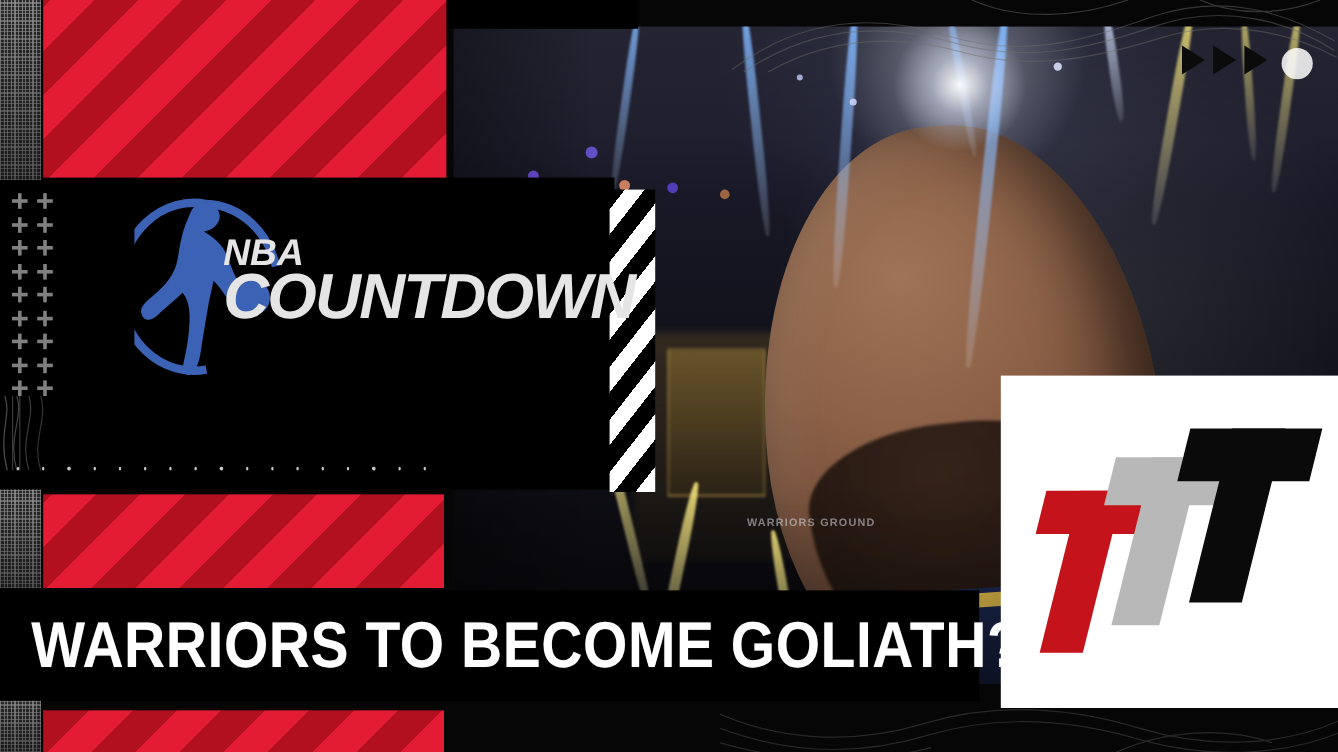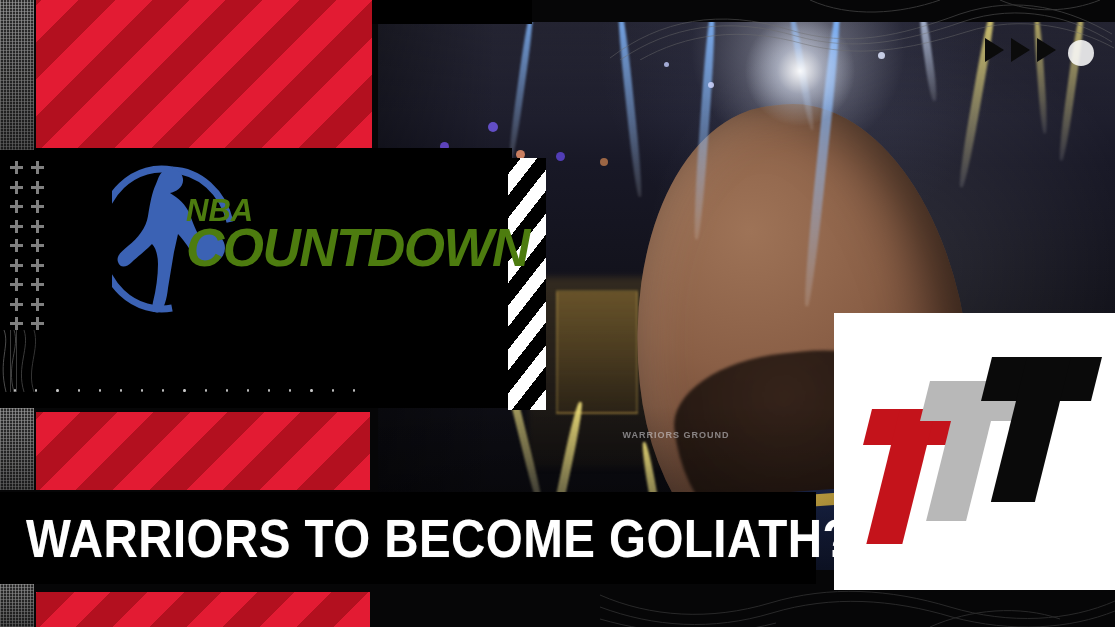--- a/index.html
+++ b/index.html
@@ -172,21 +172,21 @@
       -52deg,
       #ffffff 0px, #ffffff 13px,
       #000000 13px, #000000 27px
     );
   }
 
   
   .nba-logo{position:absolute;left:112px;top:160px;width:330px;height:155px;}
   .nba-wordmark{
     position:absolute;left:186px;top:198px;
-    color:#4d7c0f;font-weight:900;font-style:italic;
+    color:#e5e5e5;font-weight:900;font-style:italic;
     letter-spacing:-1px;line-height:.86;
   }
   .nba-small{font-size:31px;display:block;letter-spacing:0px;}
   .nba-big{font-size:53px;display:block;letter-spacing:-1.5px;text-align:center;}
 
   
   .show-strip{
     position:absolute;left:238px;top:325px;height:26px;
     display:flex;align-items:center;gap:14px;
   }

